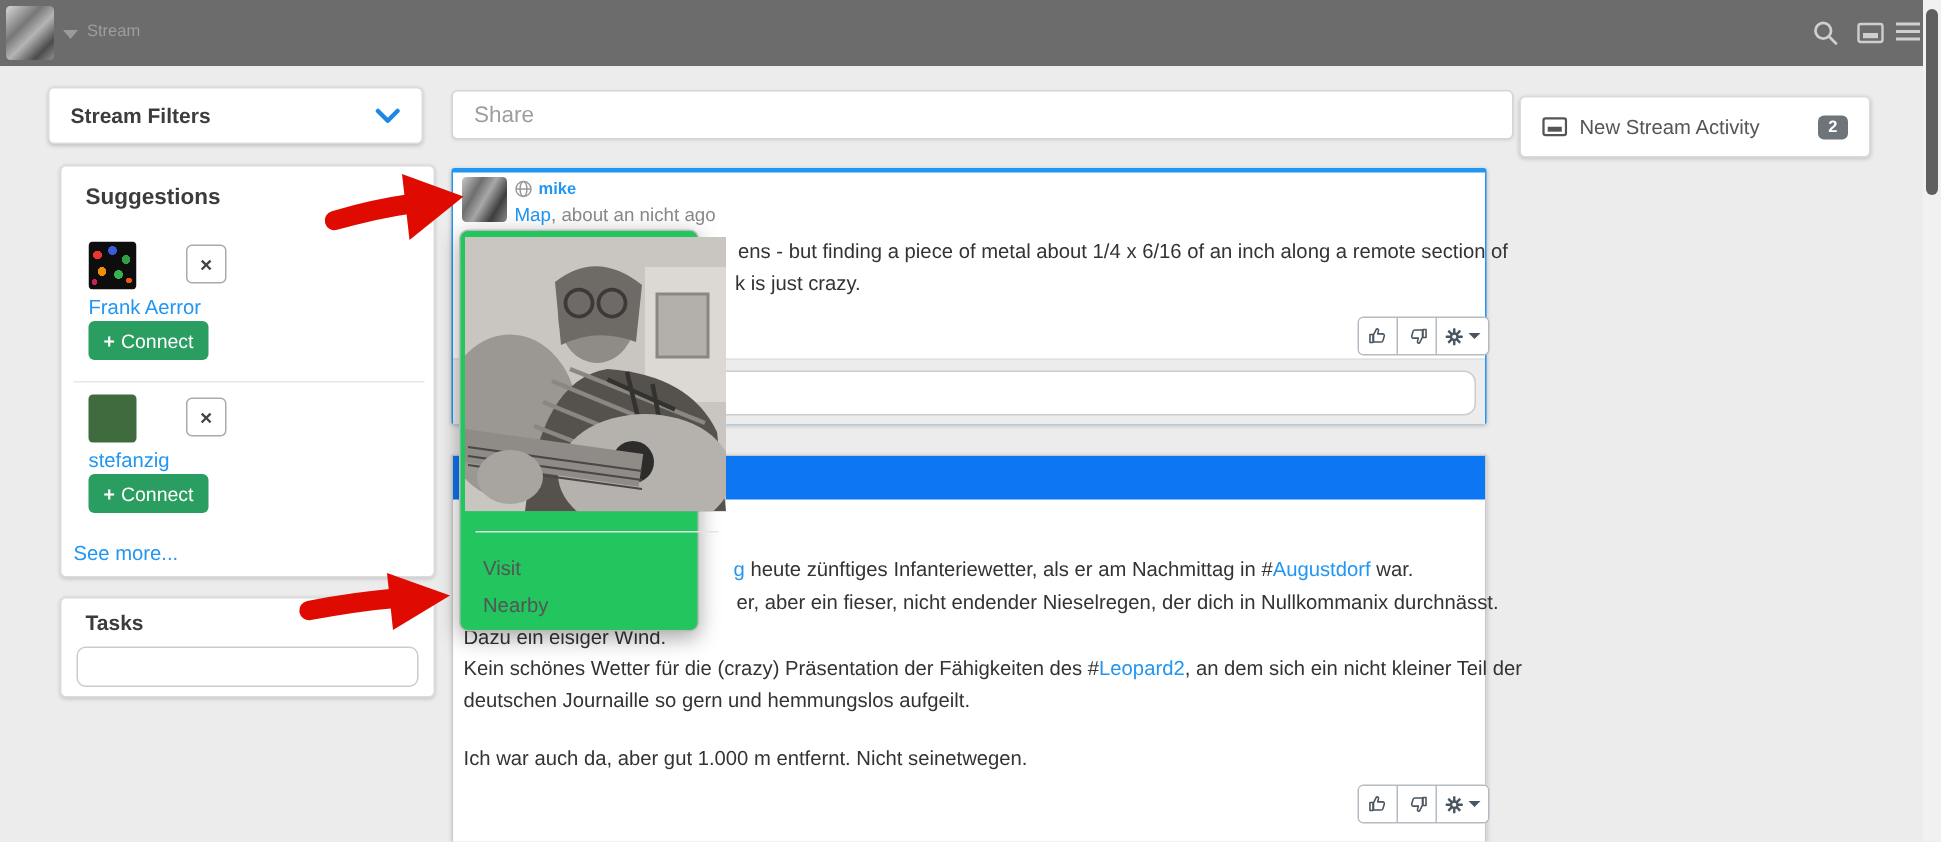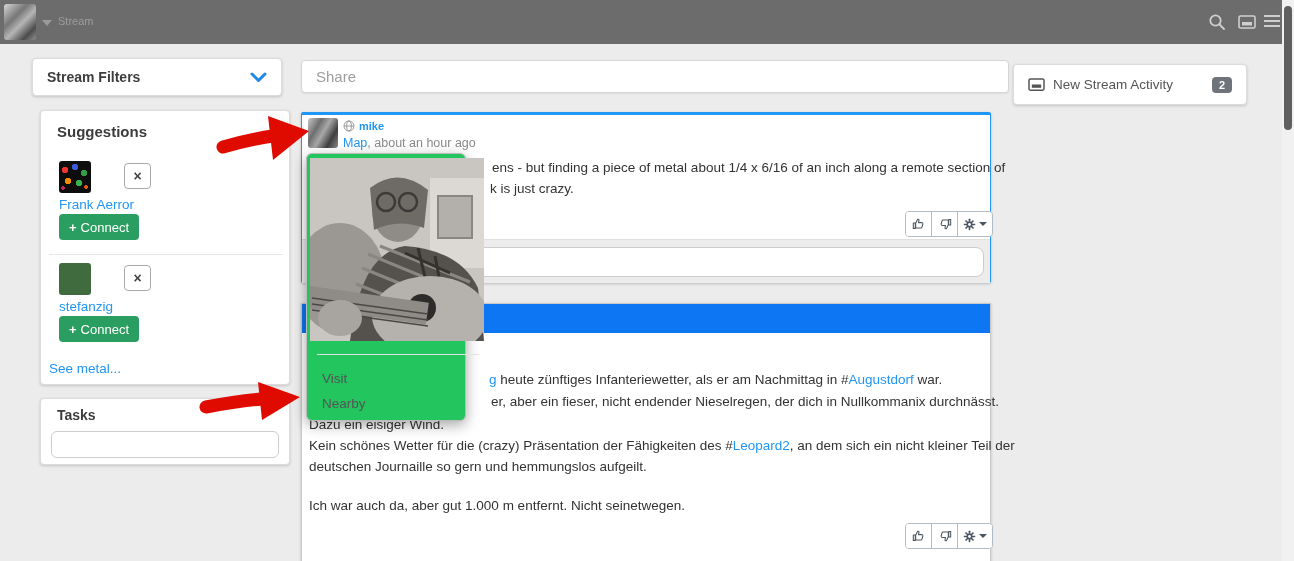--- a/index.html
+++ b/index.html
@@ -159,42 +159,42 @@
     <div class="abs sugg-avatar avatar-stefan"></div>
     <div class="abs dismiss-btn" style="left:83px; top:154px;">
       <span>×</span>
     </div>
     <a class="abs link" style="left:18px; top:188px;">stefanzig</a>
     <button class="abs connect-btn" style="left:18px; top:205px;">
       <span style="font-weight:bold;">+</span>
       <span>Connect</span>
     </button>
 
-    <a class="abs link" style="left:8px; top:250px;">See metal...</a>
+    <a class="abs link" style="left:8px; top:250px;">See more...</a>
   </div>
 
   <div class="abs card tasks-card">
     <div class="abs tasks-title panel-title">Tasks</div>
     <input class="abs tasks-input" value="" style="">
   </div>
 
   <input class="abs share-input" placeholder="Share" style="">
 
   <div class="abs post1">
     <div class="abs post-avatar"></div>
     <div class="abs author-row">
       <svg width="12" height="12" viewBox="0 0 12 12">
         <circle cx="6" cy="6" r="5" fill="none" stroke="#9a9a9a" stroke-width="1"></circle>
         <ellipse cx="6" cy="6" rx="2.3" ry="5" fill="none" stroke="#9a9a9a" stroke-width="1"></ellipse>
         <line x1="1" y1="6" x2="11" y2="6" stroke="#9a9a9a" stroke-width="1"></line>
       </svg>
       <a class="author-name">mike</a>
     </div>
     <div class="abs meta-row">
-      <a class="link">Map</a><span>, about an hour ago</span>
+      <a class="link">Map</a><span>, about an nicht ago</span>
     </div>
     <div class="abs post-text" style="left:190px; top:42px;">ens -  but finding a piece of metal about 1/4  x 6/16 of an inch along a remote section of</div>
     <div class="abs post-text" style="left:188px; top:63px;">k is just crazy.</div>
 
     <div class="abs btn-group" style="left:603px; top:96px;">
       <button class="tool-btn">
         <svg width="14" height="14" viewBox="0 0 16 16">
           <path d="M1.5 6.8h2.3v6.2H1.5z M4.2 12.6V7.2l2.3-4.6c.9-.3 1.7.4 1.5 1.3L7.4 6.4h3.7c.9 0 1.5.8 1.3 1.6l-1 3.5c-.2.7-.8 1.1-1.5 1.1H4.2z" fill="none" stroke="#4a5560" stroke-width="1.2" stroke-linejoin="round"></path>
         </svg>
       </button>

